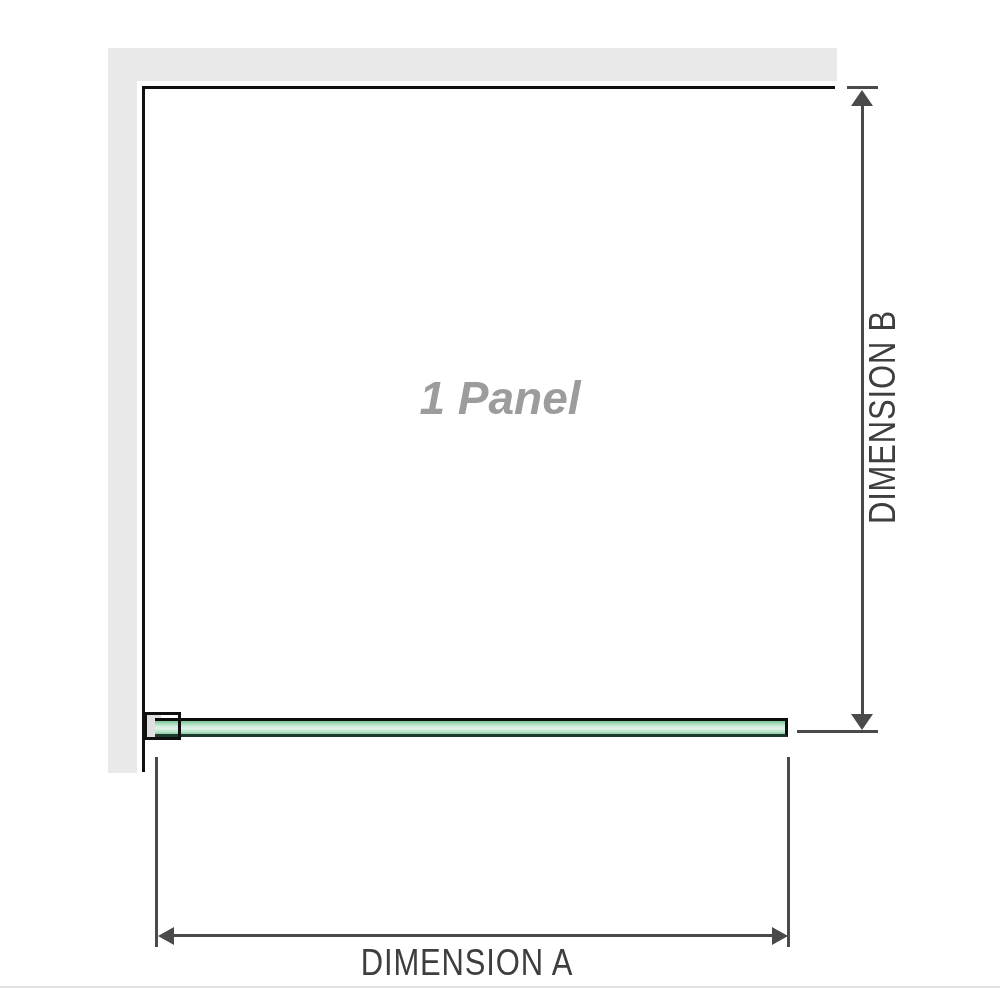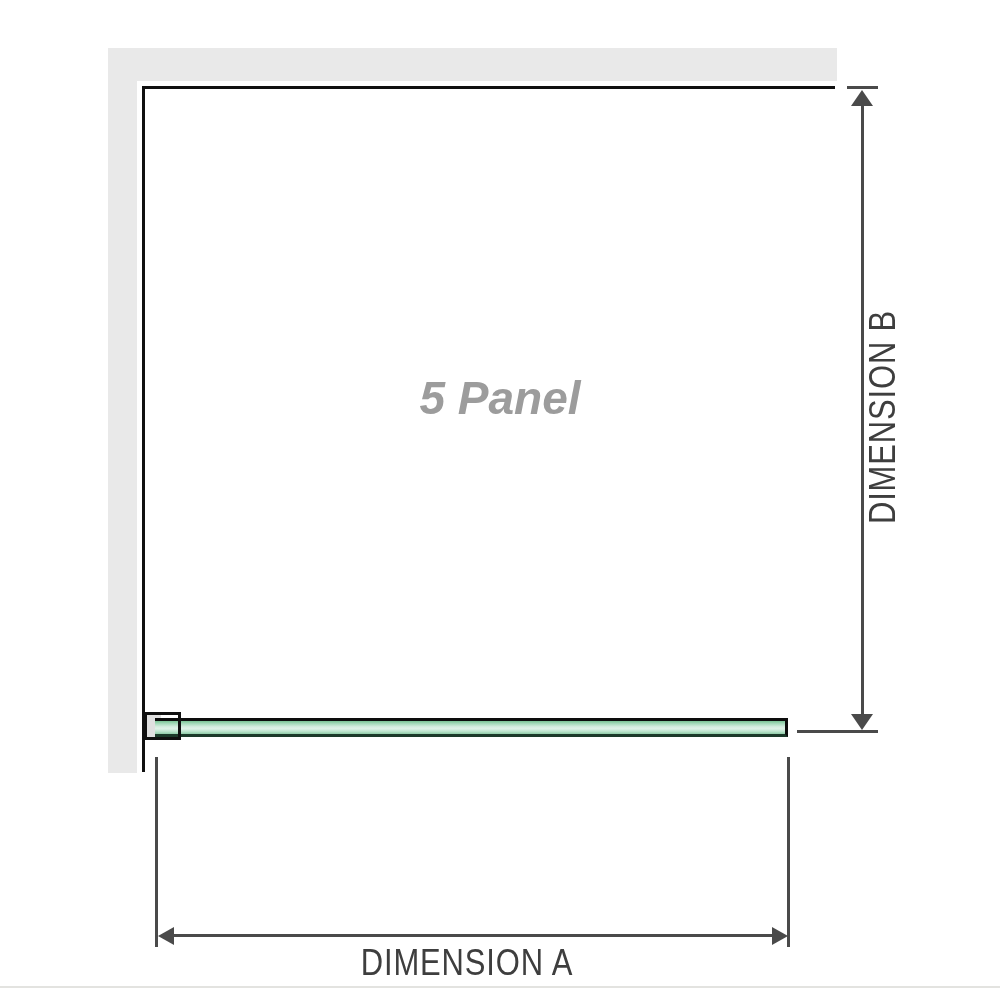--- a/index.html
+++ b/index.html
@@ -120,21 +120,21 @@
 <body>
 
 <div id="stage">
 
   <div class="abs wall" id="wall-top"></div>
   <div class="abs wall" id="wall-left"></div>
 
   <div class="abs frame-line" id="frame-top"></div>
   <div class="abs frame-line" id="frame-left"></div>
 
-  <div class="abs" id="panel-label">5 Panel</div>
+  <div class="abs" id="panel-label">1 Panel</div>
 
   <div class="abs" id="bracket-pad"></div>
   <div class="abs" id="glass-panel"></div>
   <div class="abs" id="wall-bracket"></div>
 
   <div class="abs dim" id="dimb-tick-top"></div>
   <div class="abs dim" id="dimb-tick-bottom"></div>
   <div class="abs dim" id="dimb-line"></div>
   <div class="abs" id="dimb-arrow-up"></div>
   <div class="abs" id="dimb-arrow-down"></div>

